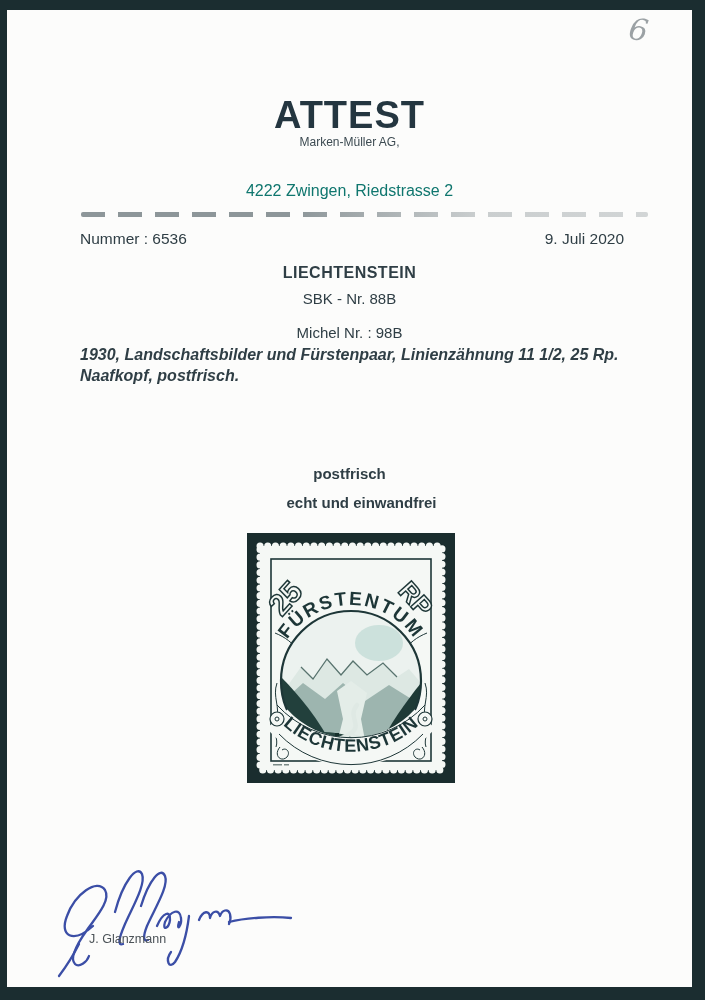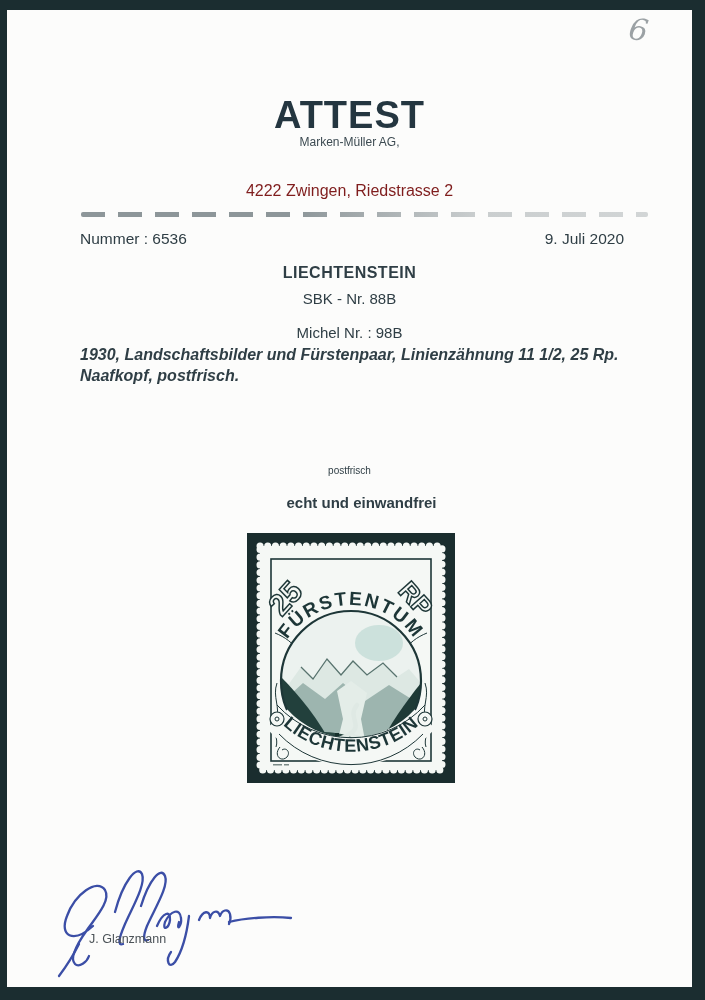--- a/index.html
+++ b/index.html
@@ -27,21 +27,21 @@
     color: #9ba1a4;
     transform: rotate(9deg);
   }
   .title {
     top: 84px;
     font-size: 38px; font-weight: bold;
     letter-spacing: 1px;
     color: #243640;
   }
   .issuer-name { top: 125px; font-size: 12px; color: #3c4a51; }
-  .issuer-address { top: 172px; font-size: 16px; color: #7f1d1d; }
+  .issuer-address { top: 172px; font-size: 16px; color: #0f766e; }
 
   .dash-line {
     top: 202px; left: 74px; width: 567px; height: 5px;
     background: repeating-linear-gradient(90deg, #8d9699 0 24px, rgba(0,0,0,0) 24px 37px);
     border-radius: 2px;
   }
   .dash-line::after {
     content: "";
     position: absolute; inset: 0;
     background: linear-gradient(90deg, rgba(252,252,251,0) 0 38%, rgba(252,252,251,0.55) 70%, rgba(252,252,251,0.62) 100%);
@@ -53,21 +53,21 @@
 
   .country { top: 254px; font-size: 16px; font-weight: bold; letter-spacing: 0.5px; }
   .cat-sbk { top: 280px; font-size: 15px; }
   .cat-michel { top: 314px; font-size: 15px; }
 
   .description {
     top: 334px; left: 73px; right: 55px;
     font-size: 16px; font-weight: bold; font-style: italic;
     line-height: 21px;
   }
-  .condition { top: 455px; font-size: 10px; font-weight: normal; }
+  .condition { top: 455px; font-size: 15px; font-weight: bold; }
   .verdict { top: 484px; font-size: 15px; font-weight: bold; padding-left: 24px; }
 
   .stamp-wrap { left: 240px; top: 523px; width: 208px; height: 250px; }
   .stamp-wrap svg { display: block; }
 
   .signature-wrap { left: 42px; top: 838px; width: 250px; height: 145px; }
   .signature-wrap svg { position: absolute; left: 0; top: 0; }
   .expert-name {
     position: absolute; left: 40px; top: 84px;
     font-size: 12.5px; color: #4b5257;

